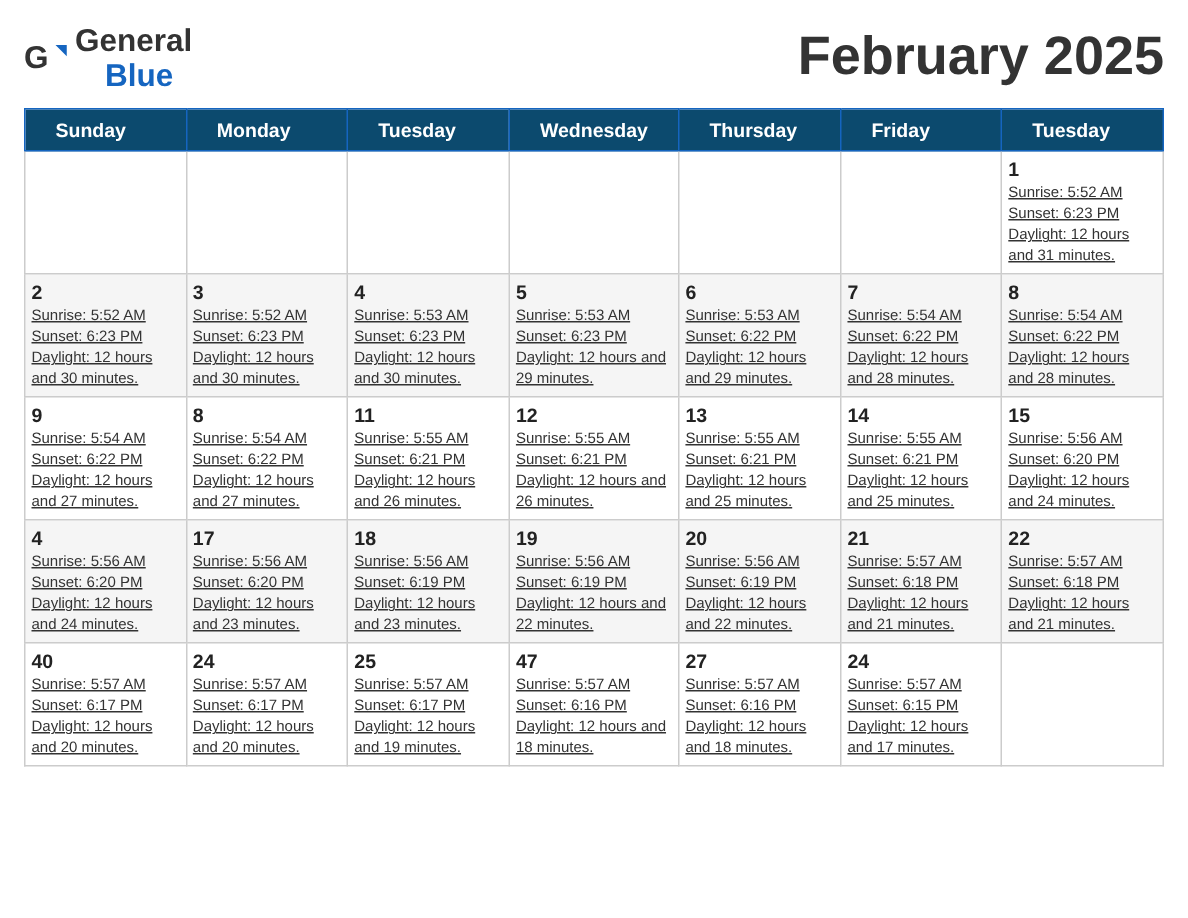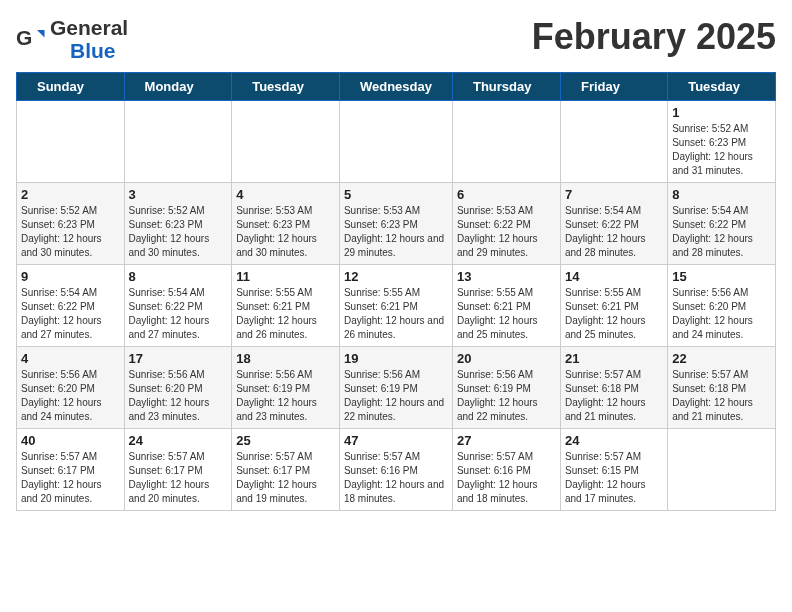--- a/index.html
+++ b/index.html
@@ -68,20 +68,21 @@
     .day-number {
       font-size: 13px;
       font-weight: bold;
       color: #222;
       margin-bottom: 2px;
     }
     .day-info {
       font-size: 10px;
       color: #333;
       line-height: 1.4;
+      text-decoration: underline;
     }
     .empty-cell {
       background: #f9f9f9;
     }
     tbody tr:nth-child(odd) td {
       background: #fff;
     }
     tbody tr:nth-child(even) td {
       background: #f5f5f5;
     }

